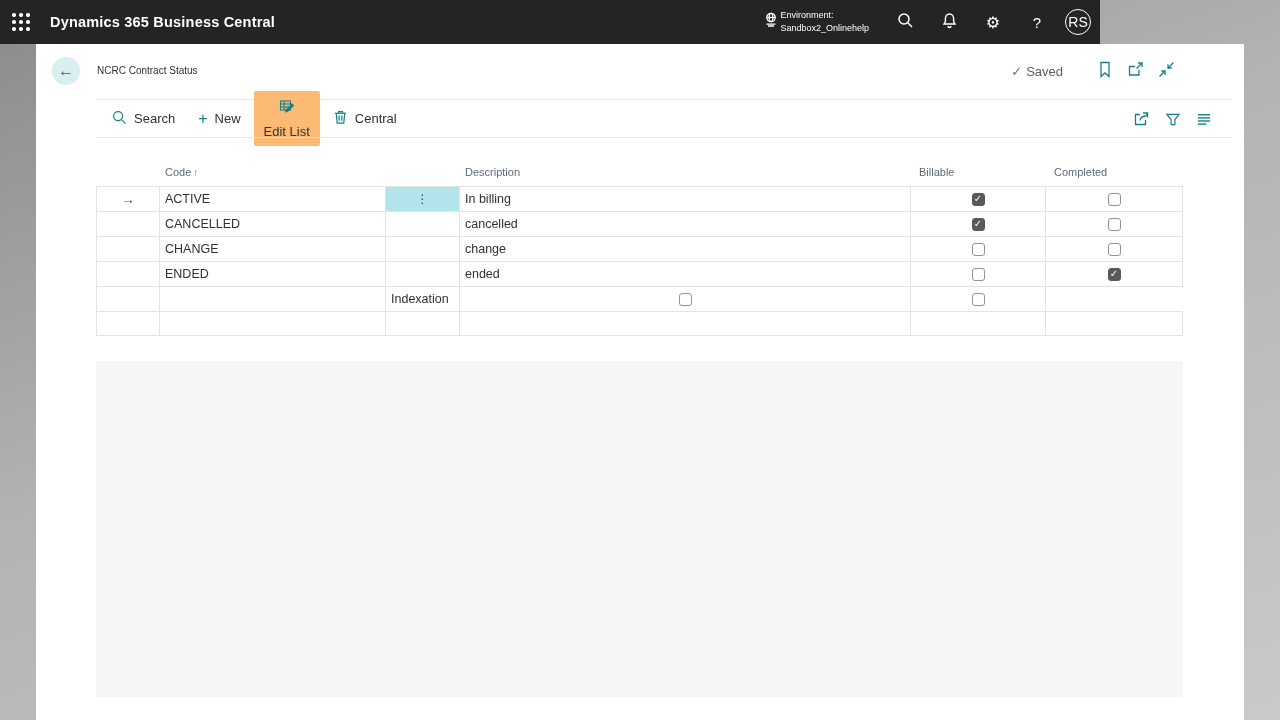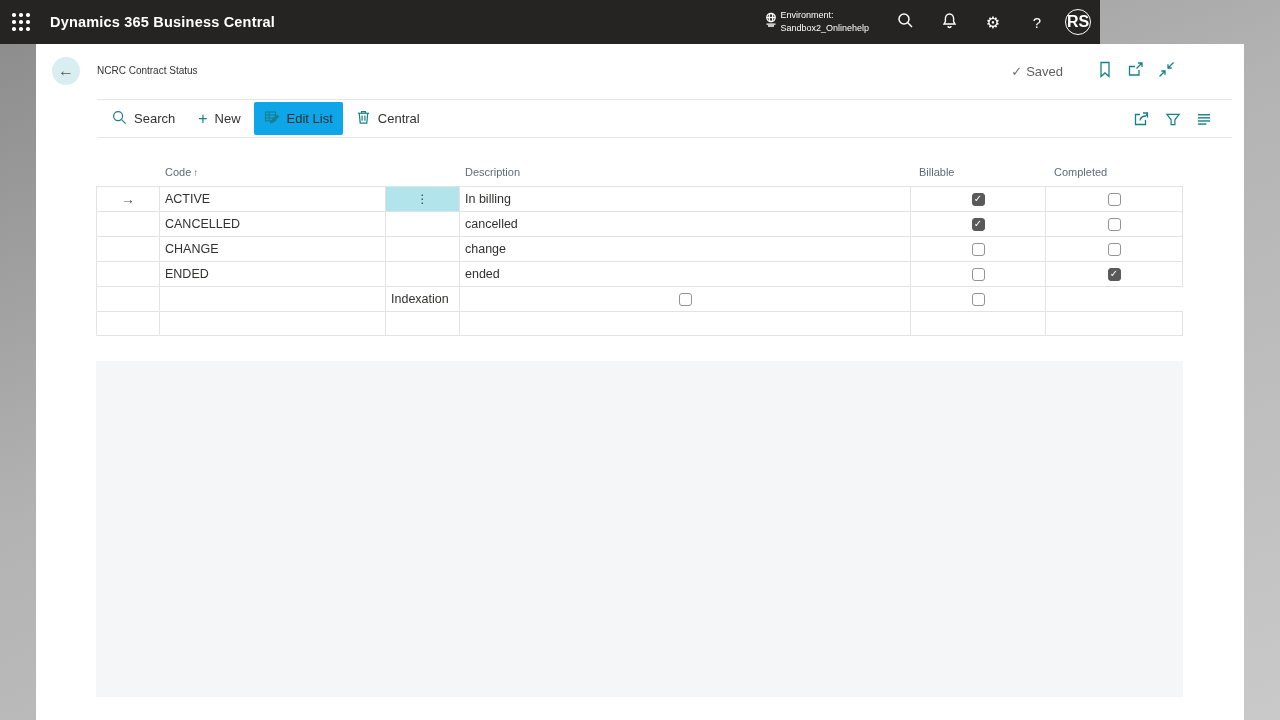--- a/index.html
+++ b/index.html
@@ -18,38 +18,38 @@
   .waffle { width:18px; height:18px; margin-left:12px; display:grid;
     grid-template-columns:repeat(3,1fr); gap:3px; cursor:pointer; }
   .waffle i { width:3.5px; height:3.5px; border-radius:50%; background:#fff; }
   .app-title { font-size:14.5px; font-weight:700; margin-left:20px; letter-spacing:.2px; }
   .topbar-right { margin-left:auto; display:flex; align-items:center; gap:0; padding-right:9px; }
   .env-block { display:flex; align-items:center; gap:0; margin-right:14px; }
   .env-text { font-size:9px; line-height:1.4; color:#fff; }
   .tb-btn { width:44px; height:44px; display:flex; align-items:center; justify-content:center; cursor:pointer; }
   .tb-glyph { font-size:16px; color:#fff; }
   .avatar { width:26px; height:26px; border-radius:50%; border:1.5px solid #fff;
-    display:flex; align-items:center; justify-content:center; font-size:16px; font-weight:700; margin-left:6px; cursor:pointer; }
+    display:flex; align-items:center; justify-content:center; font-size:14px; font-weight:400; margin-left:6px; cursor:pointer; }
   
   .content { position:absolute; left:36px; top:44px; width:1208px; height:676px; background:#fff; }
   .back-btn { position:absolute; left:16px; top:13px; width:28px; height:28px; border-radius:50%;
     background:#d8eef1; display:flex; align-items:center; justify-content:center; cursor:pointer; }
   .back-glyph { font-size:16px; color:#595959; line-height:1; }
   .page-title { position:absolute; left:61px; top:21px; font-size:10px; color:#323130; }
   .header-right { position:absolute; right:69px; top:17px; display:flex; align-items:center; gap:14px; }
   .saved { display:flex; align-items:center; gap:4px; font-size:13px; color:#605e5c; margin-right:20px; }
   .saved-check { color:#707070; font-size:13px; }
   .hline { position:absolute; left:61px; width:1135px; height:1px; background:#e6e6e6; }
   .sep1 { top:55px; } .sep2 { top:93px; }
   
   .toolbar { position:absolute; left:61px; top:56px; width:1135px; height:37px;
     display:flex; align-items:center; }
   .tool-item { display:flex; align-items:center; gap:7px; font-size:13px; color:#323130;
     padding:7px 10px; margin-right:3px; cursor:pointer; border-radius:2px; }
-  .tool-item.active { background:#0ea5e9; }
+  .tool-item.active { background:#fdba74;flex-direction:column; }
   .plus-glyph { color:var(--accent,#17808d); font-size:16px; font-weight:400; line-height:1; }
   .toolbar-icons { margin-left:auto; display:flex; gap:15px; margin-right:20px; }
   .toolbar-icons .icon-btn { cursor:pointer; display:flex; align-items:center; }
   svg.ic { stroke:var(--accent,#17808d); fill:none; stroke-width:1.3; }
   svg.ic-w { stroke:#fff; fill:none; stroke-width:1.3; }
   
   .grid-table { position:absolute; left:60px; top:114px; width:1087px; font-size:12.5px; color:#323130; }
   .thead, .trow { display:grid; grid-template-columns:64px 226px 74px 451px 135px 137px; }
   .thead { height:28px; align-items:center; font-size:11px; color:#5f6b7a; }
   .th { padding-left:5px; cursor:pointer; }

